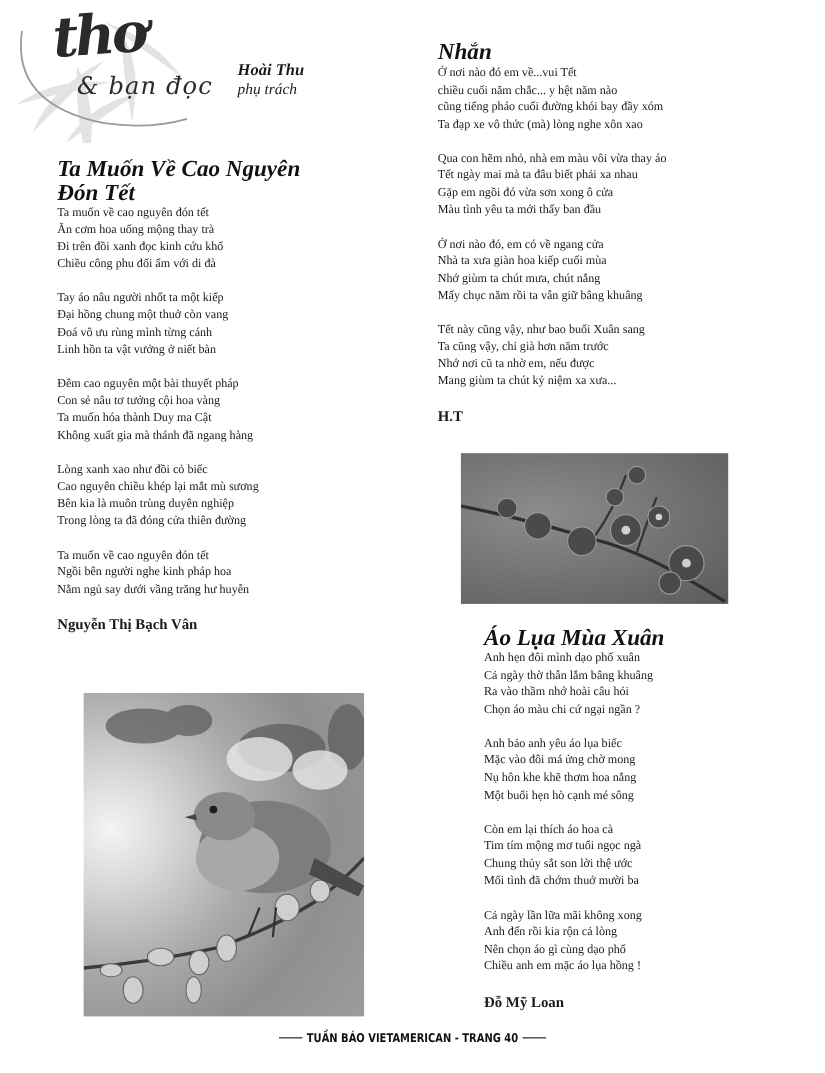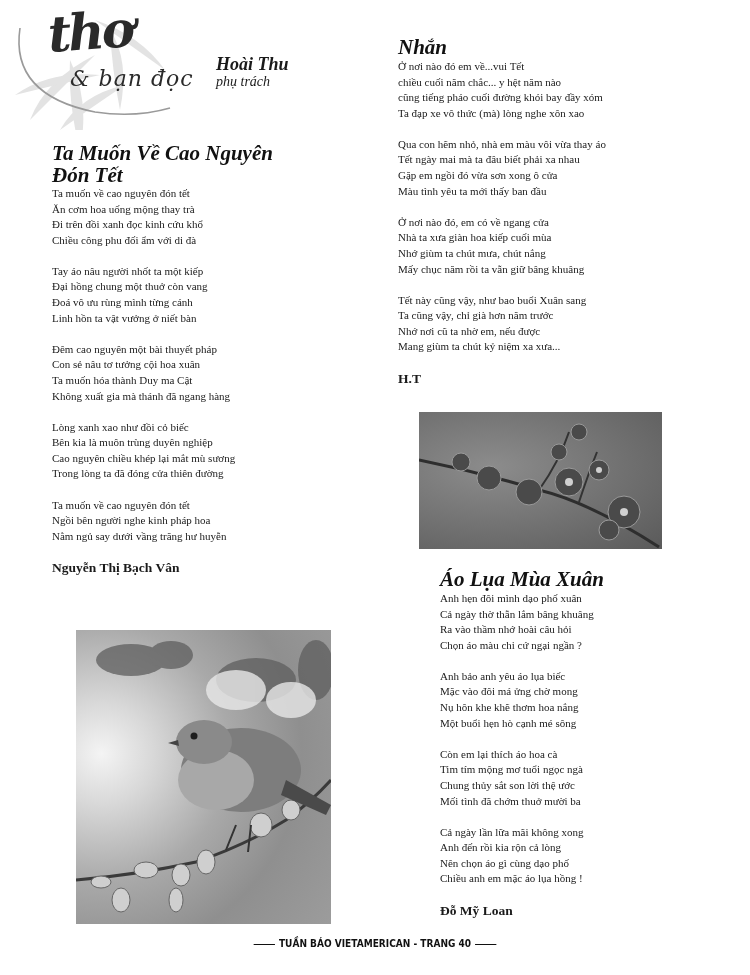--- a/index.html
+++ b/index.html
@@ -9,21 +9,21 @@
 
   
   .logo { left: 0; top: 0; width: 210px; height: 130px; }
   .logo svg { position: absolute; left: 0; top: 0; }
   .logo-tho { position: absolute; left: 48px; top: 2px; font-family: "DejaVu Serif", serif;
               font-style: italic; font-weight: bold; font-size: 50px; color: #2a2a2a;
               letter-spacing: -3px; transform: rotate(-4deg); }
   .logo-sub { position: absolute; left: 70px; top: 66px; font-family: "DejaVu Serif", serif;
               font-style: italic; font-size: 22px; color: #2a2a2a; letter-spacing: 1px; }
   .editor { left: 216px; top: 56px; line-height: 17px; }
-  .editor-name { font-weight: bold; font-style: italic; font-size: 18px; display: block; }
+  .editor-name { font-weight: bold; font-style: italic; font-size: 15px; display: block; }
   .editor-role { font-style: italic; font-size: 14px; display: block; }
 
   
   .poem-title { font-weight: bold; font-size: 21px; line-height: 22px; margin: 0; color: #111; font-style: italic; }
   .stanza { font-size: 11px; line-height: 15.6px; margin: 0 0 15.5px 0; }
   .stanza span { display: block; white-space: nowrap; }
   .author { font-weight: bold; font-size: 13.5px; margin: 0; }
 
   .poem1 { left: 52px; top: 142px; width: 300px; }
   .poem1 .poem-title { }
@@ -82,28 +82,28 @@
     <span>Chiều công phu đối ẩm với di đà</span>
   </div>
   <div class="stanza">
     <span>Tay áo nâu người nhốt ta một kiếp</span>
     <span>Đại hồng chung một thuở còn vang</span>
     <span>Đoá vô ưu rùng mình từng cánh</span>
     <span>Linh hồn ta vật vưởng ở niết bàn</span>
   </div>
   <div class="stanza">
     <span>Đêm cao nguyên một bài thuyết pháp</span>
-    <span>Con sẻ nâu tơ tưởng cội hoa xuân</span>
+    <span>Con sẻ nâu tơ tưởng cội hoa vàng</span>
     <span>Ta muốn hóa thành Duy ma Cật</span>
     <span>Không xuất gia mà thánh đã ngang hàng</span>
   </div>
   <div class="stanza">
     <span>Lòng xanh xao như đồi cỏ biếc</span>
+    <span>Cao nguyên chiều khép lại mắt mù sương</span>
     <span>Bên kia là muôn trùng duyên nghiệp</span>
-    <span>Cao nguyên chiều khép lại mắt mù sương</span>
     <span>Trong lòng ta đã đóng cửa thiên đường</span>
   </div>
   <div class="stanza">
     <span>Ta muốn về cao nguyên đón tết</span>
     <span>Ngồi bên người nghe kinh pháp hoa</span>
     <span>Nằm ngủ say dưới vầng trăng hư huyễn</span>
   </div>
   <p class="author">Nguyễn Thị Bạch Vân</p>
 </div>
 

